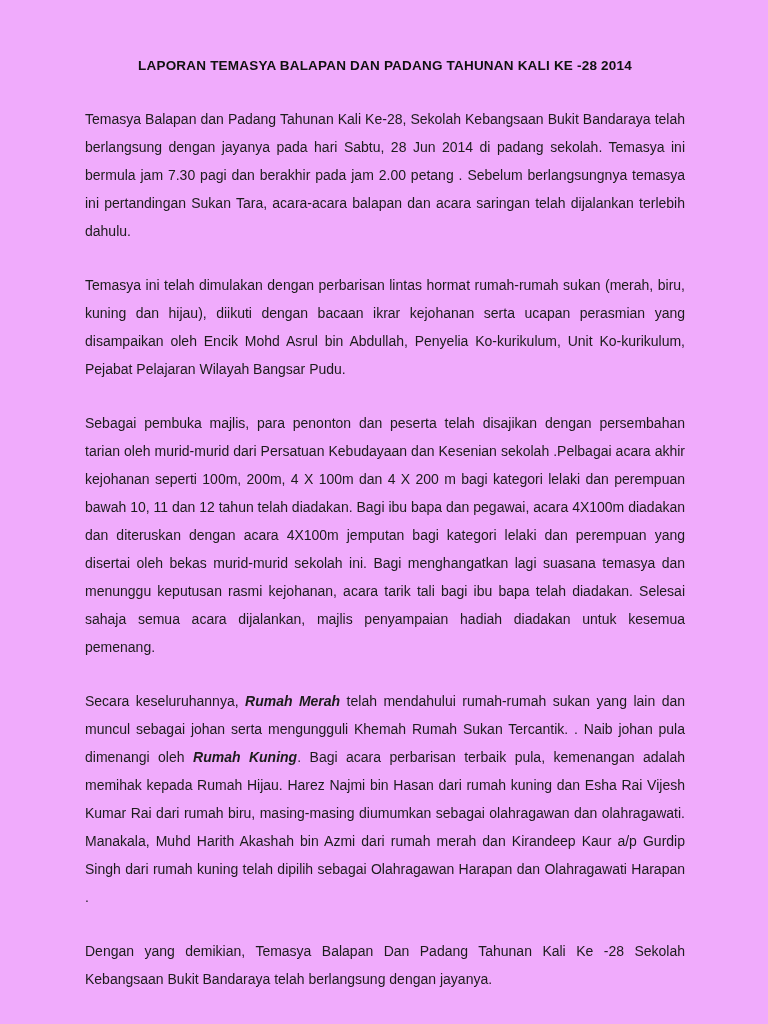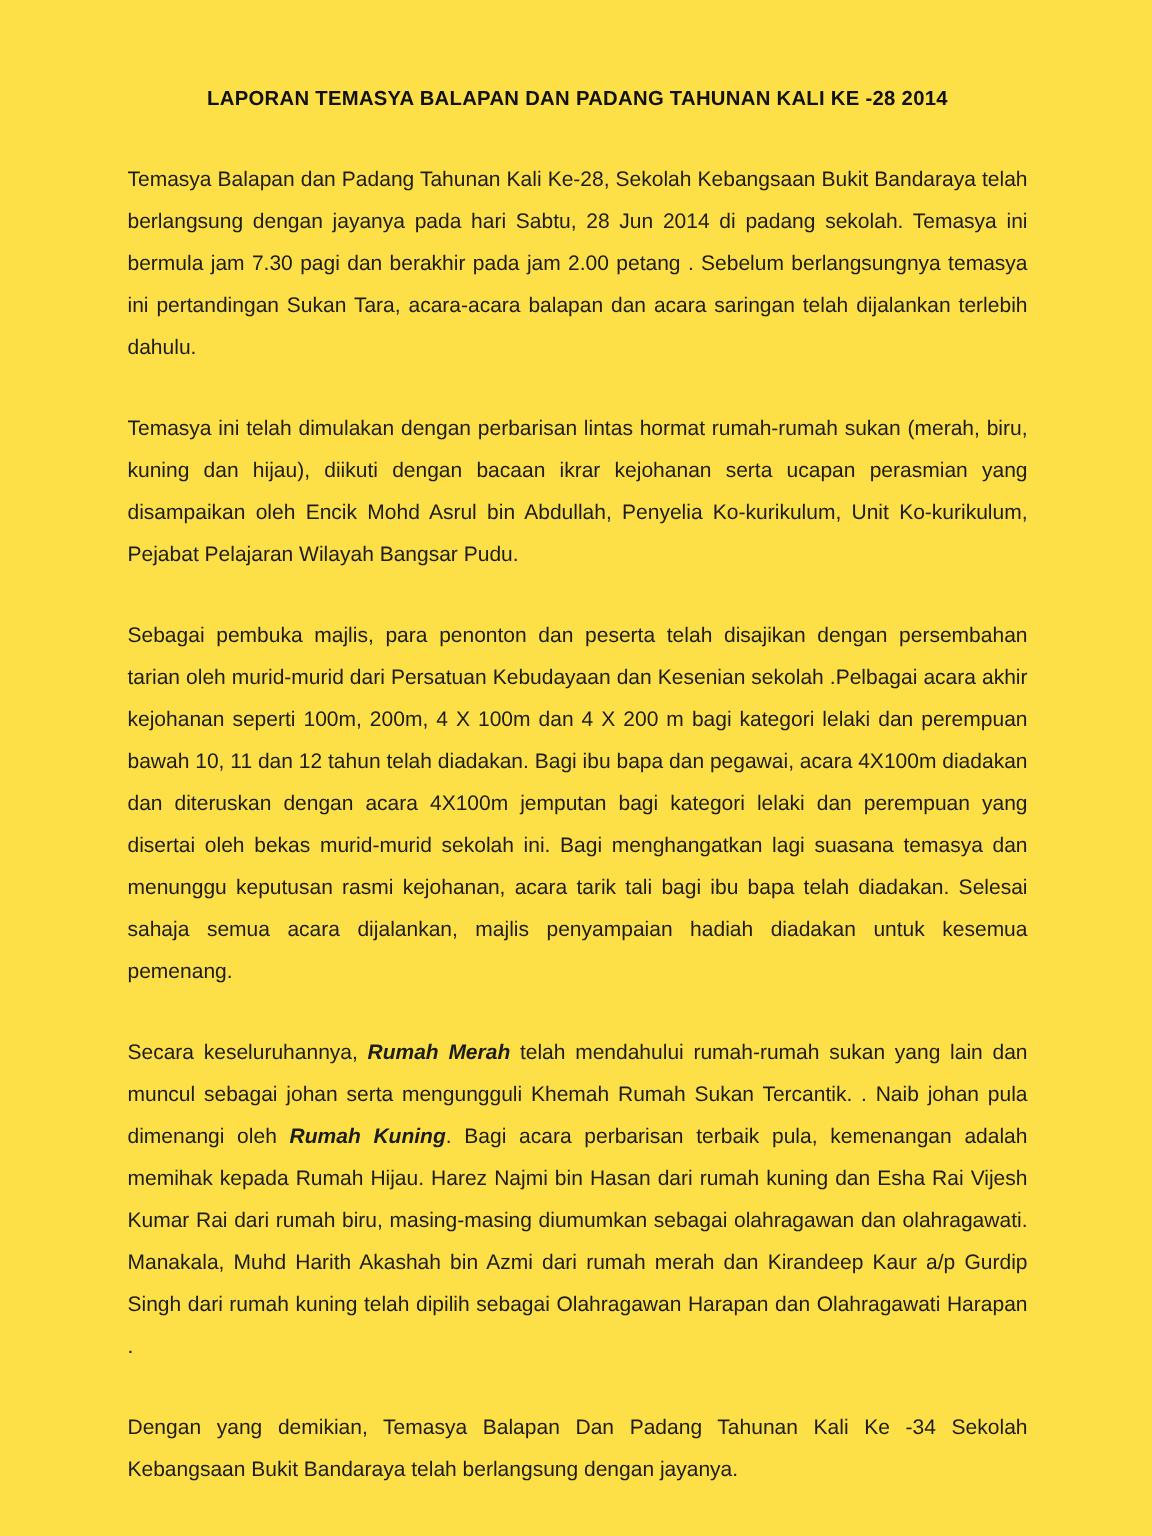--- a/index.html
+++ b/index.html
@@ -4,21 +4,21 @@
 <style>
   html, body {
     margin: 0;
     padding: 0;
     background: #ffffff;
   }
   .page {
     position: relative;
     width: 768px;
     height: 1024px;
-    background: #fde047;
+    background: #f0abfc;
     overflow: hidden;
     font-family: "Liberation Sans", "DejaVu Sans", sans-serif;
     color: #1c1c1c;
   }
   .doc {
     padding: 58px 83px 0 85px;
   }
   .title {
     font-size: 13.5px;
     font-weight: 700;
@@ -64,21 +64,21 @@
     <h1 class="title">LAPORAN TEMASYA BALAPAN DAN PADANG TAHUNAN KALI KE -28 2014</h1>
 
     <p class="body-par">Temasya Balapan dan Padang Tahunan Kali Ke-28,  Sekolah Kebangsaan Bukit Bandaraya telah berlangsung dengan jayanya pada hari Sabtu, 28 Jun 2014 di padang sekolah. Temasya ini bermula jam 7.30 pagi dan berakhir pada jam 2.00 petang . Sebelum berlangsungnya temasya ini pertandingan Sukan Tara, acara-acara balapan dan acara saringan telah dijalankan terlebih dahulu.</p>
 
     <p class="body-par">Temasya ini telah dimulakan dengan perbarisan lintas hormat rumah-rumah sukan (merah, biru, kuning dan hijau), diikuti dengan bacaan ikrar kejohanan serta ucapan perasmian yang disampaikan oleh Encik Mohd Asrul bin Abdullah, Penyelia Ko-kurikulum, Unit Ko-kurikulum, Pejabat Pelajaran Wilayah Bangsar Pudu.</p>
 
     <p class="body-par">Sebagai pembuka majlis, para penonton dan peserta telah disajikan dengan persembahan tarian oleh murid-murid dari Persatuan Kebudayaan dan Kesenian sekolah .Pelbagai acara akhir kejohanan seperti  100m, 200m, 4 X 100m dan 4 X 200 m bagi kategori lelaki dan perempuan bawah 10, 11 dan 12 tahun  telah diadakan.  Bagi  ibu bapa dan pegawai, acara 4X100m diadakan dan  diteruskan dengan acara 4X100m jemputan bagi kategori lelaki dan perempuan yang disertai oleh bekas murid-murid sekolah ini. Bagi menghangatkan lagi suasana temasya dan menunggu keputusan rasmi kejohanan, acara tarik tali bagi ibu bapa telah diadakan. Selesai sahaja semua acara dijalankan, majlis penyampaian hadiah diadakan untuk kesemua pemenang.</p>
 
     <p class="body-par"><span>Secara keseluruhannya, </span><span class="b">Rumah Merah</span><span>  telah mendahului rumah-rumah sukan yang lain dan muncul sebagai johan serta mengungguli Khemah Rumah Sukan Tercantik. . Naib johan pula dimenangi oleh </span><span class="b">Rumah Kuning</span><span>. Bagi acara perbarisan terbaik pula, kemenangan adalah memihak kepada Rumah Hijau. Harez Najmi bin Hasan dari rumah kuning dan Esha Rai Vijesh Kumar Rai dari rumah biru,  masing-masing diumumkan sebagai olahragawan dan olahragawati. Manakala, Muhd Harith Akashah bin Azmi dari rumah merah dan Kirandeep Kaur a/p Gurdip Singh dari rumah kuning telah dipilih sebagai Olahragawan Harapan dan Olahragawati Harapan .</span></p>
 
-    <p class="body-par">Dengan yang demikian, Temasya Balapan Dan Padang Tahunan Kali Ke -34 Sekolah Kebangsaan Bukit Bandaraya telah berlangsung dengan jayanya.</p>
+    <p class="body-par">Dengan yang demikian, Temasya Balapan Dan Padang Tahunan Kali Ke -28 Sekolah Kebangsaan Bukit Bandaraya telah berlangsung dengan jayanya.</p>
 
     <p class="prepared">Disediakan lain,</p>
 
     <div class="signature">
       <div class="dots">..........................................</div>
 
     </div>
 
   </div>
 </div>

